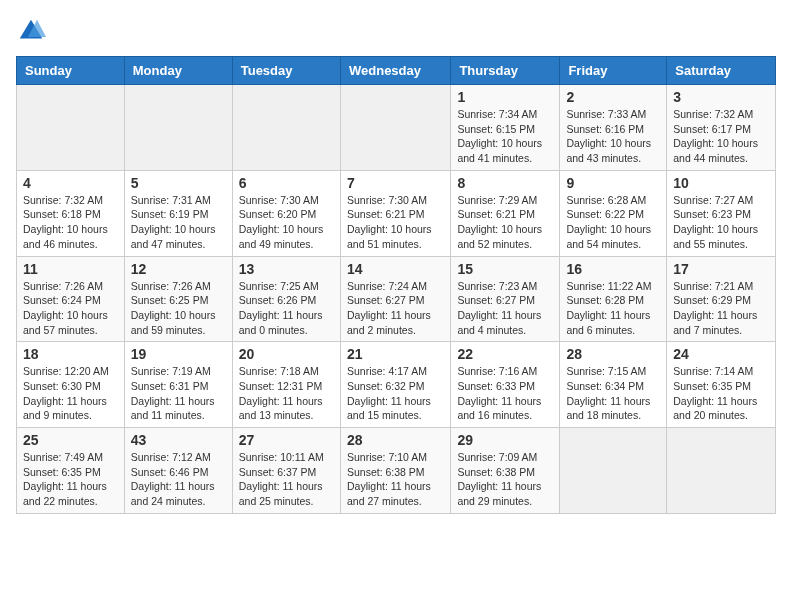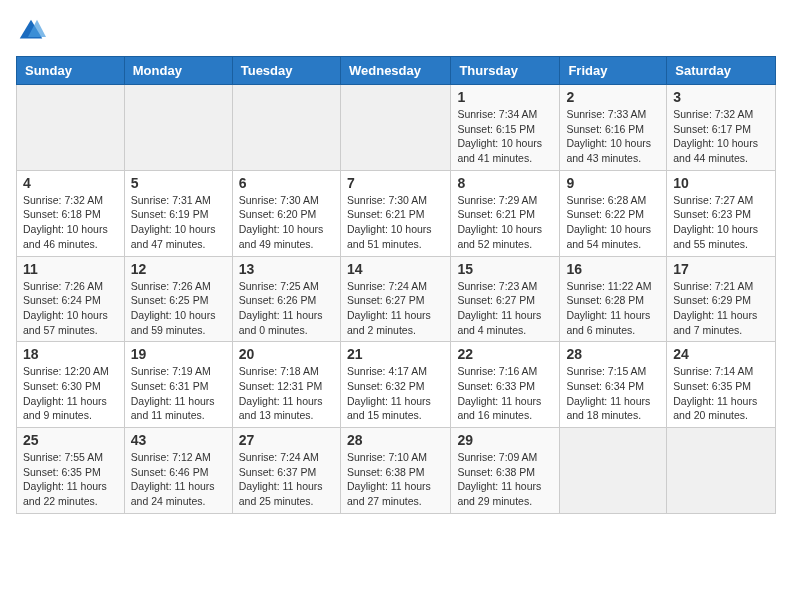--- a/index.html
+++ b/index.html
@@ -272,33 +272,33 @@
         <td>
           <span class="day-num">24</span>
           <div class="day-info">Sunrise: 7:14 AM
 Sunset: 6:35 PM
 Daylight: 11 hours and 20 minutes.</div>
         </td>
       </tr>
       <tr>
         <td>
           <span class="day-num">25</span>
-          <div class="day-info">Sunrise: 7:55 AM
+          <div class="day-info">Sunrise: 7:49 AM
 Sunset: 6:35 PM
 Daylight: 11 hours and 22 minutes.</div>
         </td>
         <td>
           <span class="day-num">43</span>
           <div class="day-info">Sunrise: 7:12 AM
 Sunset: 6:46 PM
 Daylight: 11 hours and 24 minutes.</div>
         </td>
         <td>
           <span class="day-num">27</span>
-          <div class="day-info">Sunrise: 7:24 AM
+          <div class="day-info">Sunrise: 10:11 AM
 Sunset: 6:37 PM
 Daylight: 11 hours and 25 minutes.</div>
         </td>
         <td>
           <span class="day-num">28</span>
           <div class="day-info">Sunrise: 7:10 AM
 Sunset: 6:38 PM
 Daylight: 11 hours and 27 minutes.</div>
         </td>
         <td>

